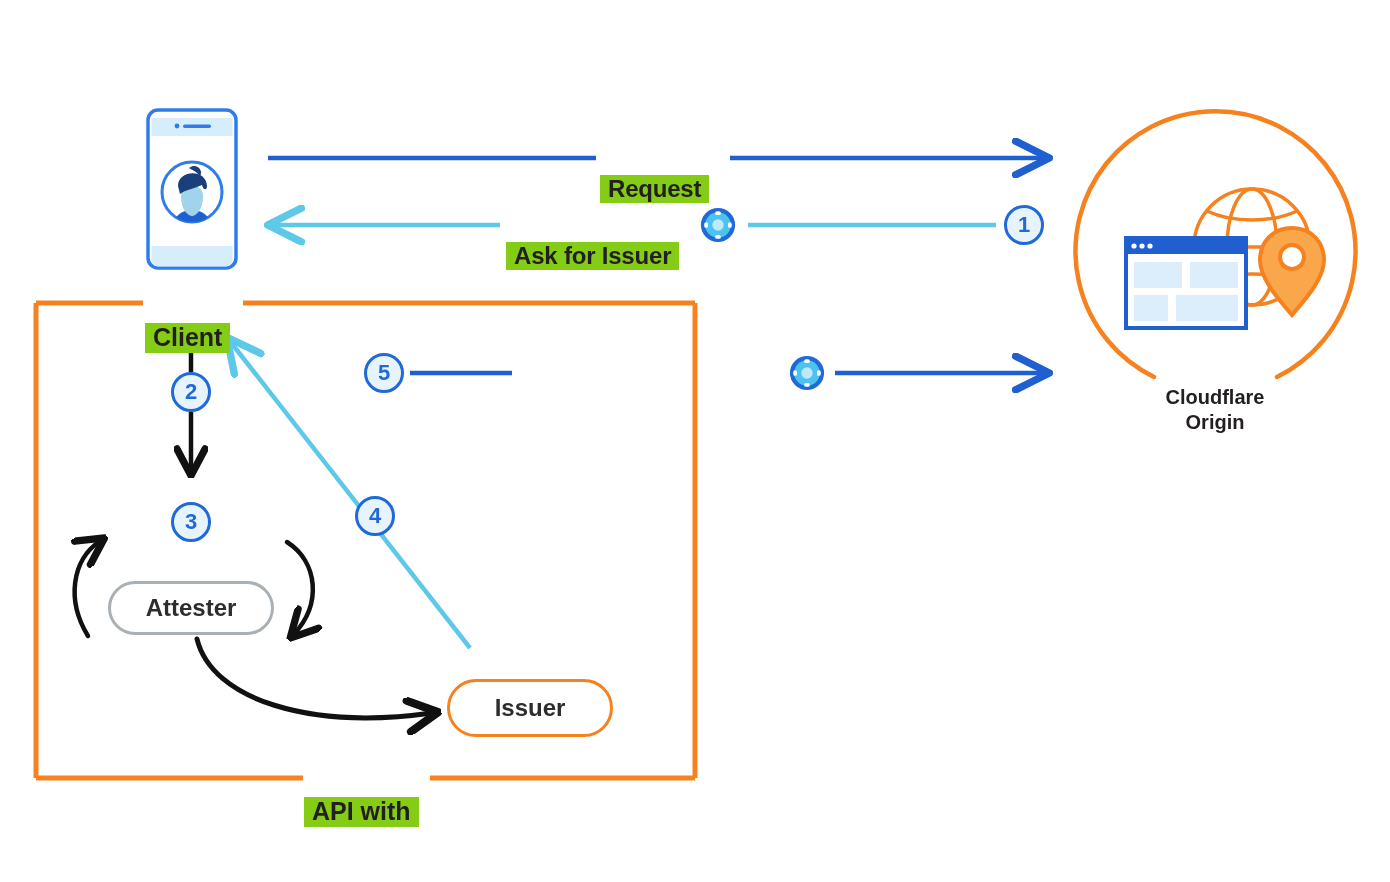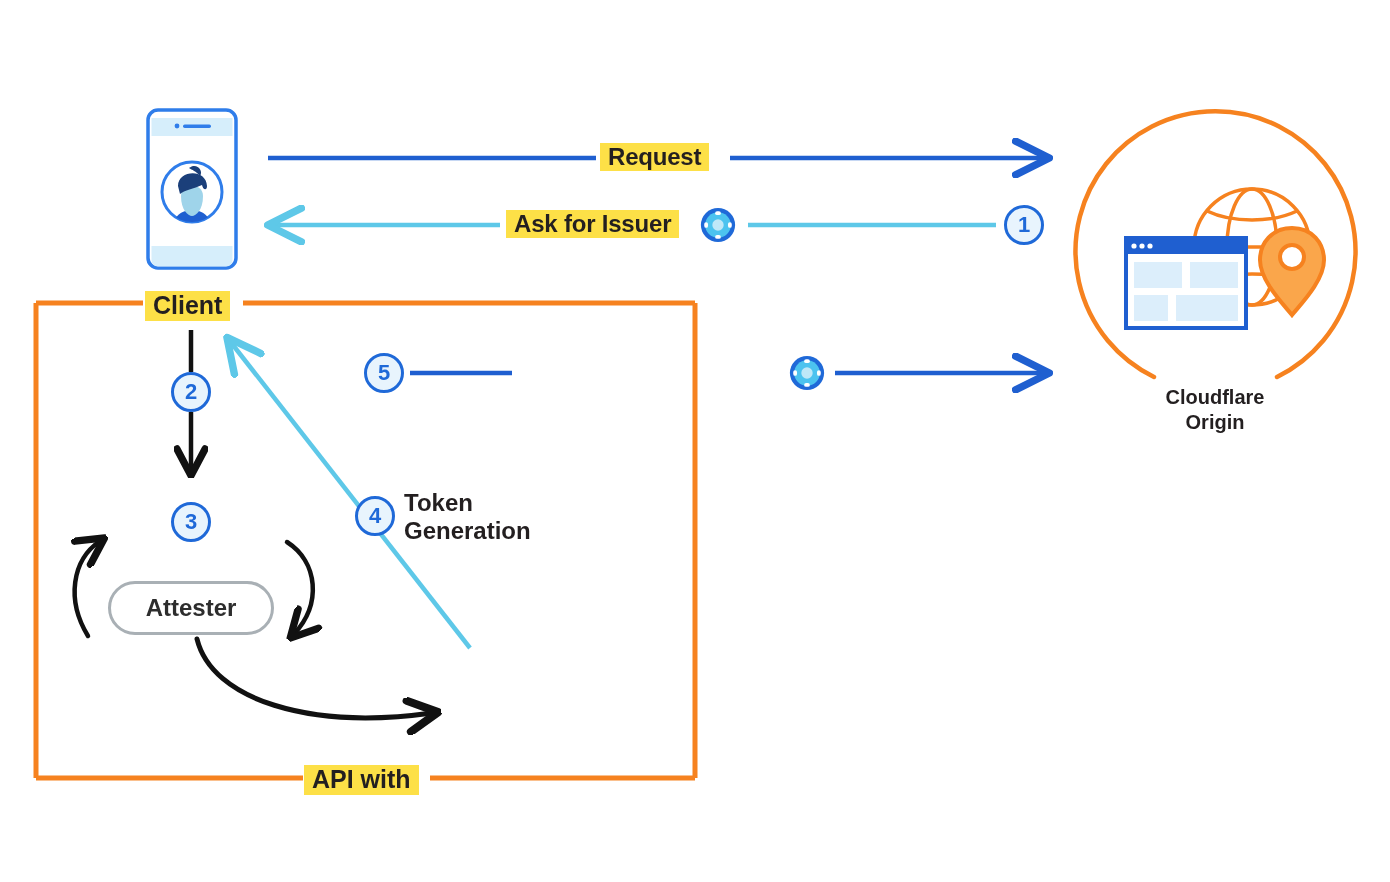--- a/index.html
+++ b/index.html
@@ -28,22 +28,23 @@
   }
   .lbl {
     position: absolute;
     font-family: "Liberation Sans", sans-serif;
     font-weight: bold;
     color: #231f20;
     white-space: nowrap;
     line-height: 1.18;
   }
   .lbl-on-white {
-    background: #fde047;
+    background: #84cc16;
     padding: 0 8px;
+    margin-top: 32px;
   }
   .flow-label {
     font-size: 24px;
     letter-spacing: -0.2px;
   }
   .node-label {
     font-size: 25px;
   }
   .badge-num {
     position: absolute;
@@ -245,32 +246,31 @@
   <div class="badge-num" style="left:1004px; top:205px;">1</div>
 
   <div class="badge-num" style="left:171px; top:372px;">2</div>
 
   <div class="badge-num" style="left:171px; top:502px;">3</div>
 
   <div class="badge-num" style="left:355px; top:496px;">4</div>
 
   <div class="badge-num" style="left:364px; top:353px;">5</div>
 
-  <div class="lbl" style="left:404px; top:489px; font-size:24px;">
-    <div>Token</div>
-    <div>Generation</div>
-  </div>
 
   <div class="lbl node-label lbl-on-white" style="left:145px; top:291px;">Client</div>
 
   <div class="lbl node-label lbl-on-white" style="left:304px; top:765px;">API with</div>
 
   <div class="pill pill-attester" style="left:108px; top:561px; width:166px; height:54px;">
     <span>Attester</span>
   </div>
 
+  <div class="pill pill-issuer" style="left:447px; top:659px; width:166px; height:58px;">
+    <span>Issuer</span>
+  </div>
 
   <div class="origin-caption" style="left:1110px; top:385px; width:210px;">
     <div>Cloudflare</div>
     <div>Origin</div>
   </div>
 
 </div>
 
 </body></html>

